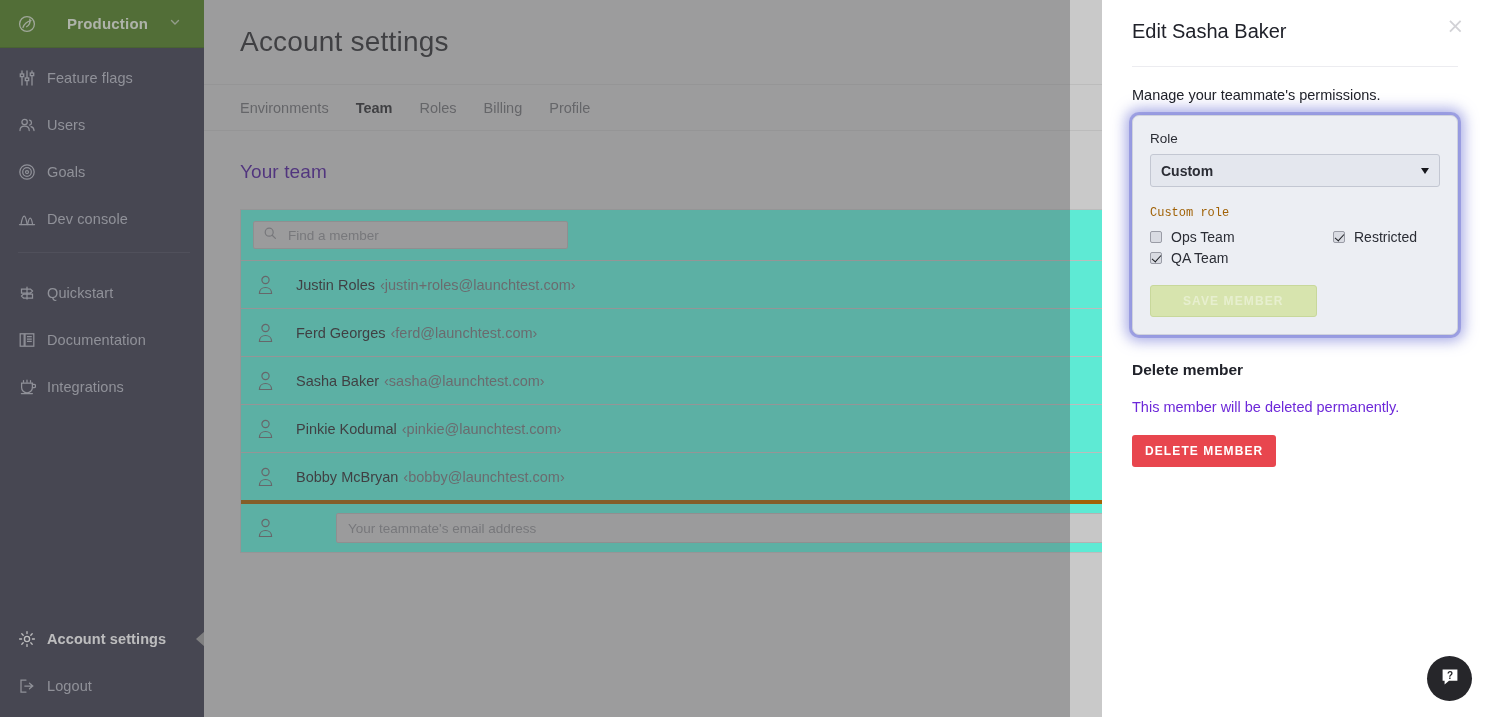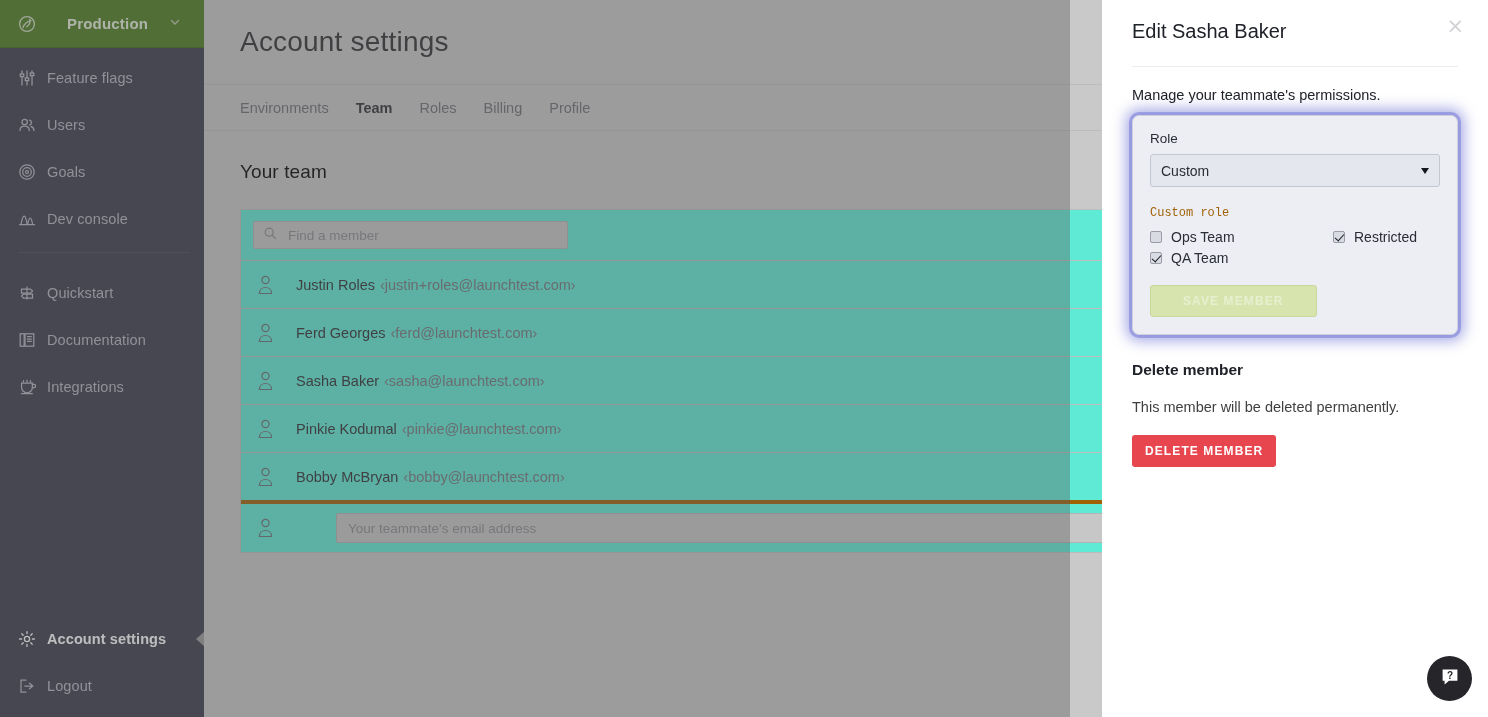--- a/index.html
+++ b/index.html
@@ -55,21 +55,21 @@
     height: 47px; border-top: 1px solid #bcbcbc; border-bottom: 1px solid #bcbcbc;
     display: flex; align-items: center; padding-left: 36px; position: relative; gap: 27px;
   }
   .tab { font-size: 14.5px; color: #6d6e72; cursor: pointer; position: relative; }
   .tab.active { color: #2f3033; font-weight: bold; }
   .tab-caret {
     position: absolute; bottom: -7px; left: 50%; transform: translateX(-50%);
     width: 0; height: 0; border-left: 7px solid transparent;
     border-right: 7px solid transparent; border-bottom: 7px solid #c9c9c9;
   }
-  .section-title { font-size: 19px; color: #000000; padding: 30px 8px 0 36px; letter-spacing: .1px; }
+  .section-title { font-size: 19px; color: #4c1d95; padding: 30px 8px 0 36px; letter-spacing: .1px; }
 
   .team-card { margin: 26px 36px 0 36px; background: #5eead4; border: 1px solid #bcbcbc; }
   .search-row { padding: 11px 12px; }
   .search-box {
     width: 315px; height: 28px; border: 1px solid #b3b3b3; background: #c7c7c7;
     display: flex; align-items: center; padding: 0 9px; border-radius: 2px;
   }
   .search-box .ph { font-size: 13.5px; color: #8b8c90; margin-left: 7px; }
 
   .mrow {
@@ -113,21 +113,21 @@
 
   .highlight-box {
     margin-top: 12px; background: #eceef3; border: 1px solid #cfd2dd;
     border-radius: 7px; padding: 15px 17px 17px 17px;
     box-shadow: 0 0 0 3px rgba(120,124,215,0.55), 0 0 14px 6px rgba(120,124,215,0.65);
   }
   .fld-label { font-size: 13.5px; color: #2b2d35; }
   .select-wrap {
     margin-top: 8px; height: 33px; border: 1px solid #c3c7d2; border-radius: 3px;
     background: #e4e7ee; display: flex; align-items: center; padding: 0 10px;
-    position: relative; cursor: pointer;
+    position: relative; cursor: pointer; font-weight: bold;
   }
   .select-wrap .sval { font-size: 14px; color: #2b2d35; }
   .select-caret {
     position: absolute; right: 10px; top: 50%; transform: translateY(-50%);
     width: 0; height: 0; border-left: 4.5px solid transparent;
     border-right: 4.5px solid transparent; border-top: 6px solid #16171c;
   }
   .sub-label { font-size: 12px; color: #a16207; margin-top: 19px; font-family: Liberation Mono, monospace; }
   .cb-grid { margin-top: 6px; position: relative; }
   .cb-row { display: flex; align-items: center; height: 21px; }
@@ -141,21 +141,21 @@
     border: solid #1b1d22; border-width: 0 1.6px 1.6px 0; transform: rotate(42deg);
   }
   .cb-row .cblabel { font-size: 14px; color: #2b2d35; margin-left: 9px; }
   .save-btn {
     margin-top: 17px; display: inline-block; background: #d7e4ae; border: 1px solid #c8d89b;
     color: #e7efcf; font-size: 12px; font-weight: bold; letter-spacing: 1.1px;
     padding: 8px 32px; border-radius: 3px; cursor: default;
   }
 
   .del-title { font-size: 15.5px; font-weight: bold; color: #20222a; margin-top: 26px; }
-  .del-desc { font-size: 14.5px; color: #404040; margin-top: 20px; }
+  .del-desc { font-size: 14.5px; color: #6d28d9; margin-top: 20px; }
   .del-btn {
     margin-top: 20px; display: inline-block; background: #e8464e; color: #ffffff;
     font-size: 12px; font-weight: bold; letter-spacing: 1.1px; padding: 9px 13px;
     border-radius: 3px; cursor: pointer; border: none;
   }
 
   
   #help {
     position: absolute; right: 16px; bottom: 16px; width: 45px; height: 45px;
     border-radius: 50%; background: #26262a; display: flex; align-items: center;

